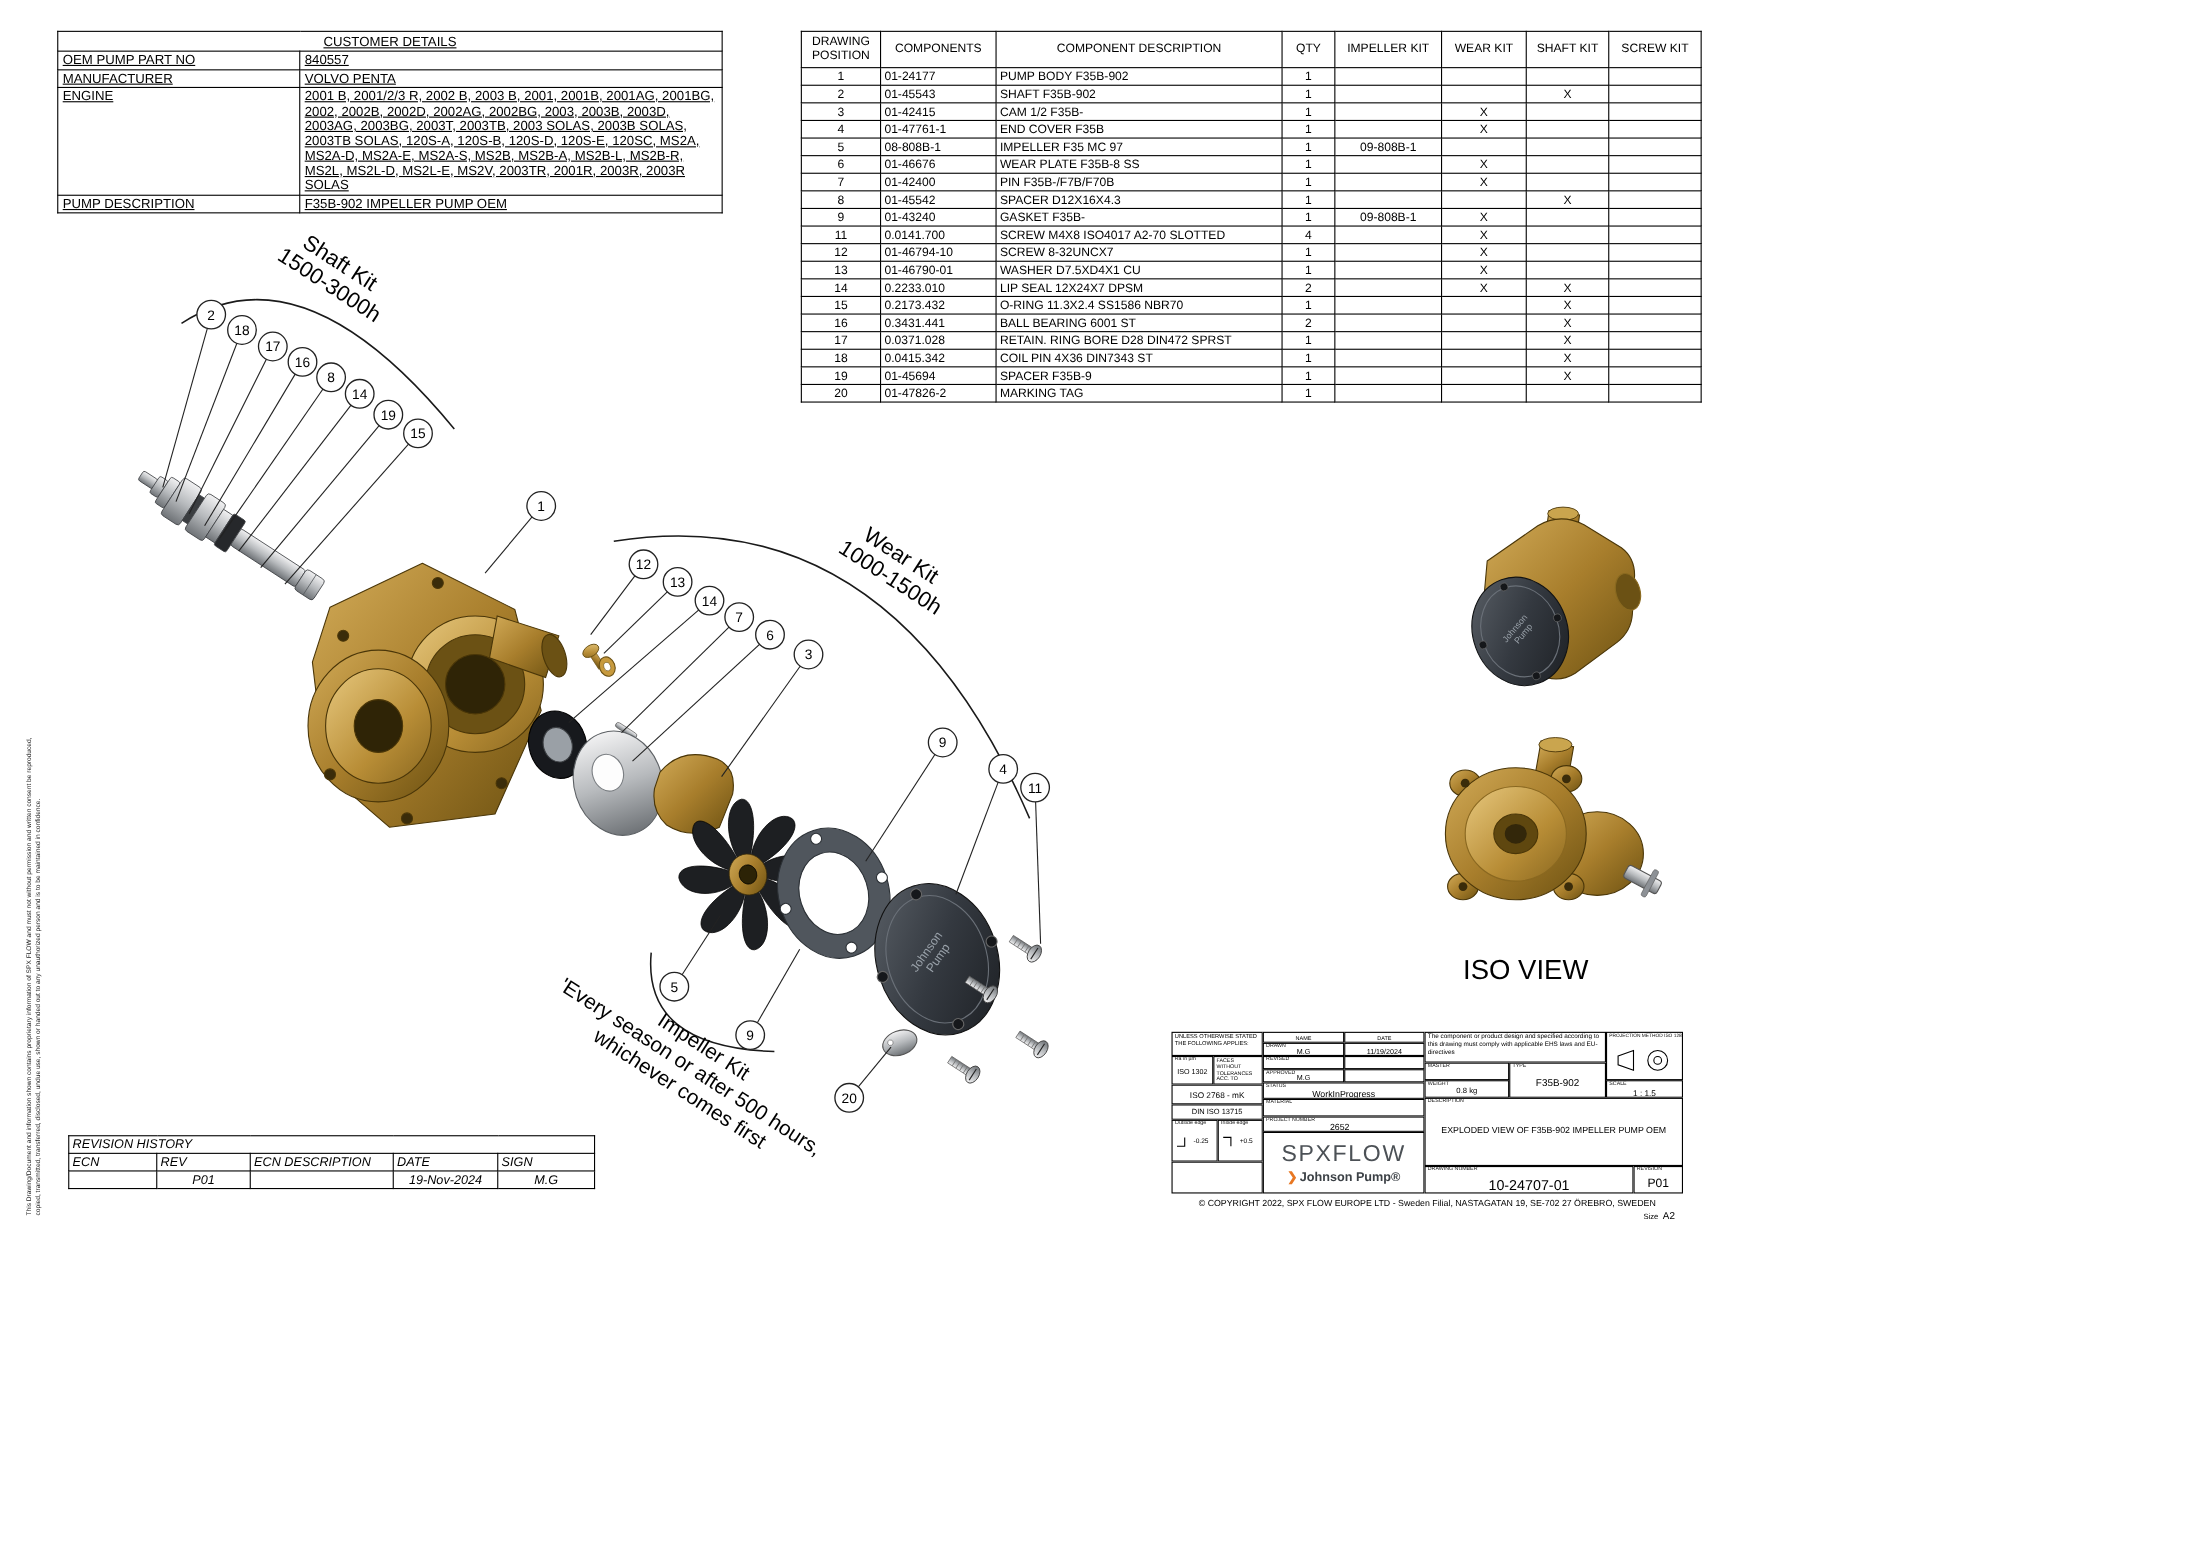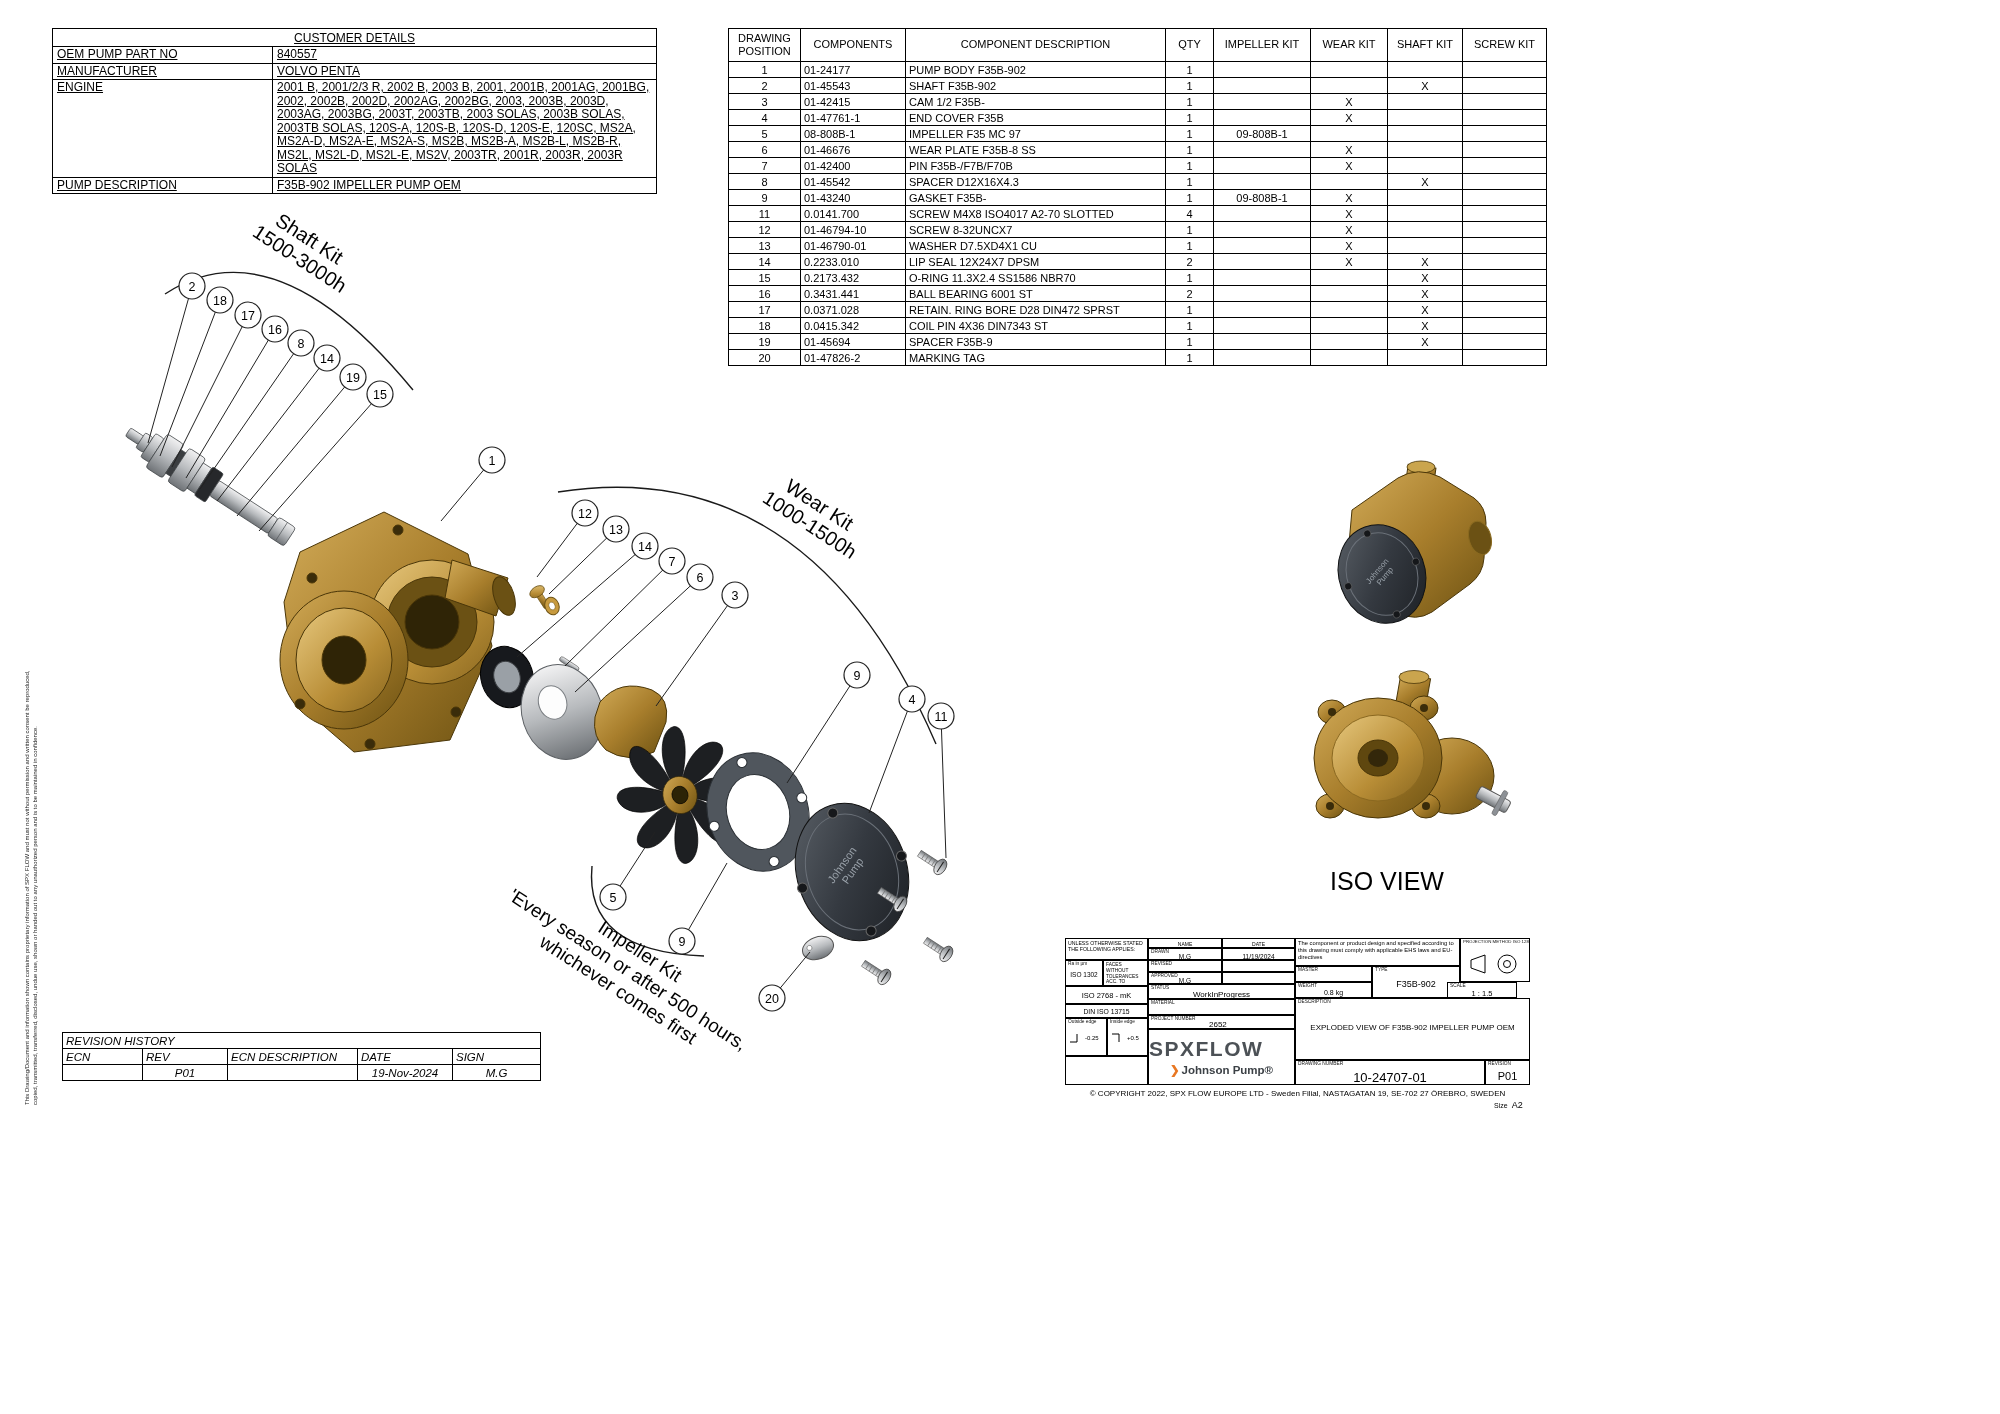--- a/index.html
+++ b/index.html
@@ -39,21 +39,21 @@
   .brace{fill:none;stroke:#1a1a1a;stroke-width:1.4;}
 
   
   .tblock{position:absolute;left:1065px;top:938px;width:465px;height:147px;font-size:7px;}
   .cell{position:absolute;border:1px solid #000;box-sizing:border-box;background:#fff;overflow:hidden;}
   .tl{position:absolute;top:1px;left:2px;font-size:4.8px;line-height:1;white-space:nowrap;color:#111;}
   .cv{position:absolute;left:0;right:0;text-align:center;}
   .hd{font-size:5px;text-align:center;padding-top:2px;}
   .small{font-size:5.2px;line-height:1.2;padding:1px 2px;}
   .edge{display:flex;align-items:center;gap:1px;margin-top:2px;padding-left:2px;font-size:6px;}
-  .spx{font-weight:bold;font-size:21px;letter-spacing:1.5px;color:#4c5156;text-align:left;margin-top:7px;}
+  .spx{font-weight:normal;font-size:21px;letter-spacing:1.5px;color:#4c5156;text-align:center;margin-top:7px;}
   .jp{font-weight:bold;font-size:11.5px;color:#3c4146;text-align:center;margin-top:2px;}
   .jpc{color:#e87722;margin-right:2px;}
   .copyright{position:absolute;left:1065px;top:1089px;width:465px;text-align:center;font-size:8px;}
   .sizebox{position:absolute;left:1494px;top:1100px;font-size:7px;}
   .sizebox b{font-size:9px;font-weight:normal;margin-left:4px;}
 </style>
 </head>
 <body>
 
 <div class="sheet">
@@ -768,21 +768,21 @@
       <span class="tl">MASTER</span>
     </div>
     <div class="cell" style="left:230px;top:44px;width:77px;height:16px">
       <span class="tl">WEIGHT</span>
       <div class="cv" style="top:6px;font-size:7px">0.8 kg</div>
     </div>
     <div class="cell" style="left:307px;top:28px;width:88px;height:32px">
       <span class="tl">TYPE</span>
       <div class="cv" style="top:12px;font-size:9px">F35B-902</div>
     </div>
-    <div class="cell" style="left:382px;top:44px;width:70px;height:16px">
+    <div class="cell" style="left:395px;top:44px;width:70px;height:16px">
       <span class="tl">SCALE</span>
       <div class="cv" style="top:6px;font-size:7.5px">1 : 1.5</div>
     </div>
     <div class="cell" style="left:230px;top:60px;width:235px;height:62px">
       <span class="tl">DESCRIPTION</span>
       <div class="cv" style="top:24px;font-size:8px">EXPLODED VIEW OF F35B-902 IMPELLER PUMP OEM</div>
     </div>
     <div class="cell" style="left:230px;top:122px;width:190px;height:25px">
       <span class="tl">DRAWING NUMBER</span>
       <div class="cv" style="top:9px;font-size:13px">10-24707-01</div>

